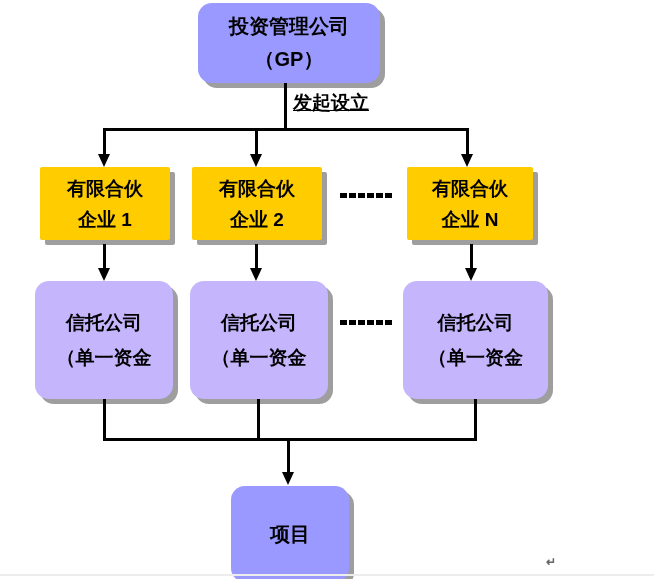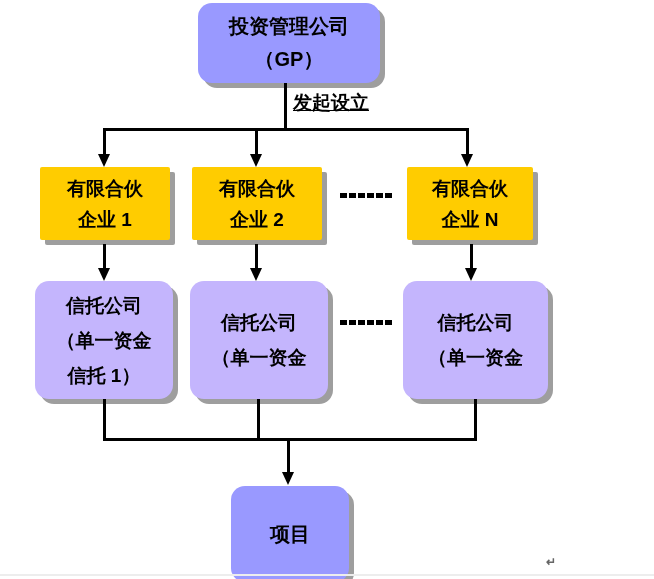--- a/index.html
+++ b/index.html
@@ -121,21 +121,20 @@
   <div class="vline" style="left:103px; top:244px; height:26px;"></div>
   <div class="arr-down" style="left:98px; top:268px;"></div>
   <div class="vline" style="left:255px; top:244px; height:26px;"></div>
   <div class="arr-down" style="left:250px; top:268px;"></div>
   <div class="vline" style="left:470px; top:244px; height:26px;"></div>
   <div class="arr-down" style="left:465px; top:268px;"></div>
 
   <div class="node green trust-1">
     <div>信托公司</div>
     <div>（单一资金</div>
-    <div>信托 1）</div>
   </div>
   <div class="node green trust-2">
     <div>信托公司</div>
     <div>（单一资金</div>
   </div>
   <div class="node green trust-n">
     <div>信托公司</div>
     <div>（单一资金</div>
   </div>
   <div class="dashes" style="left:340px; top:320px;"></div>

